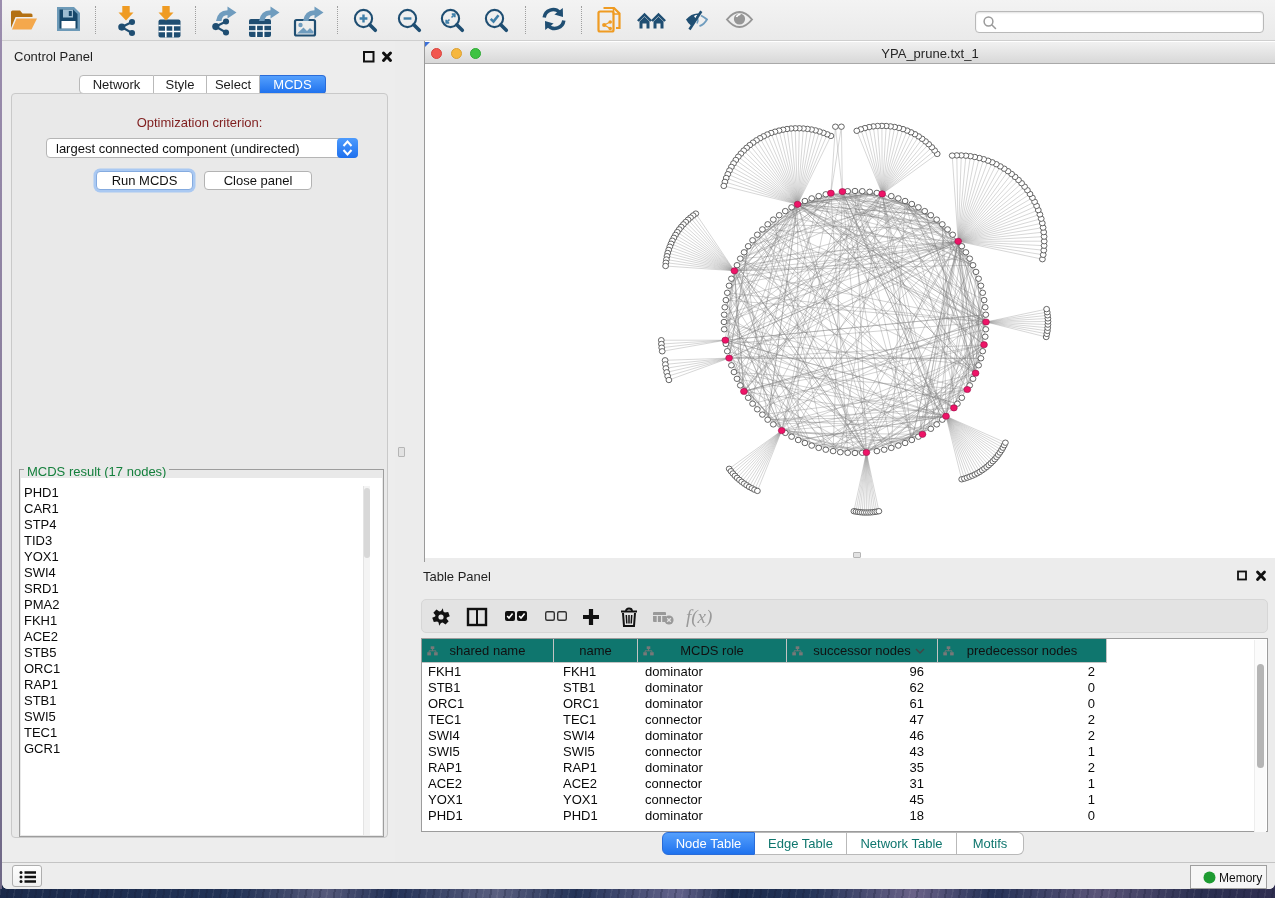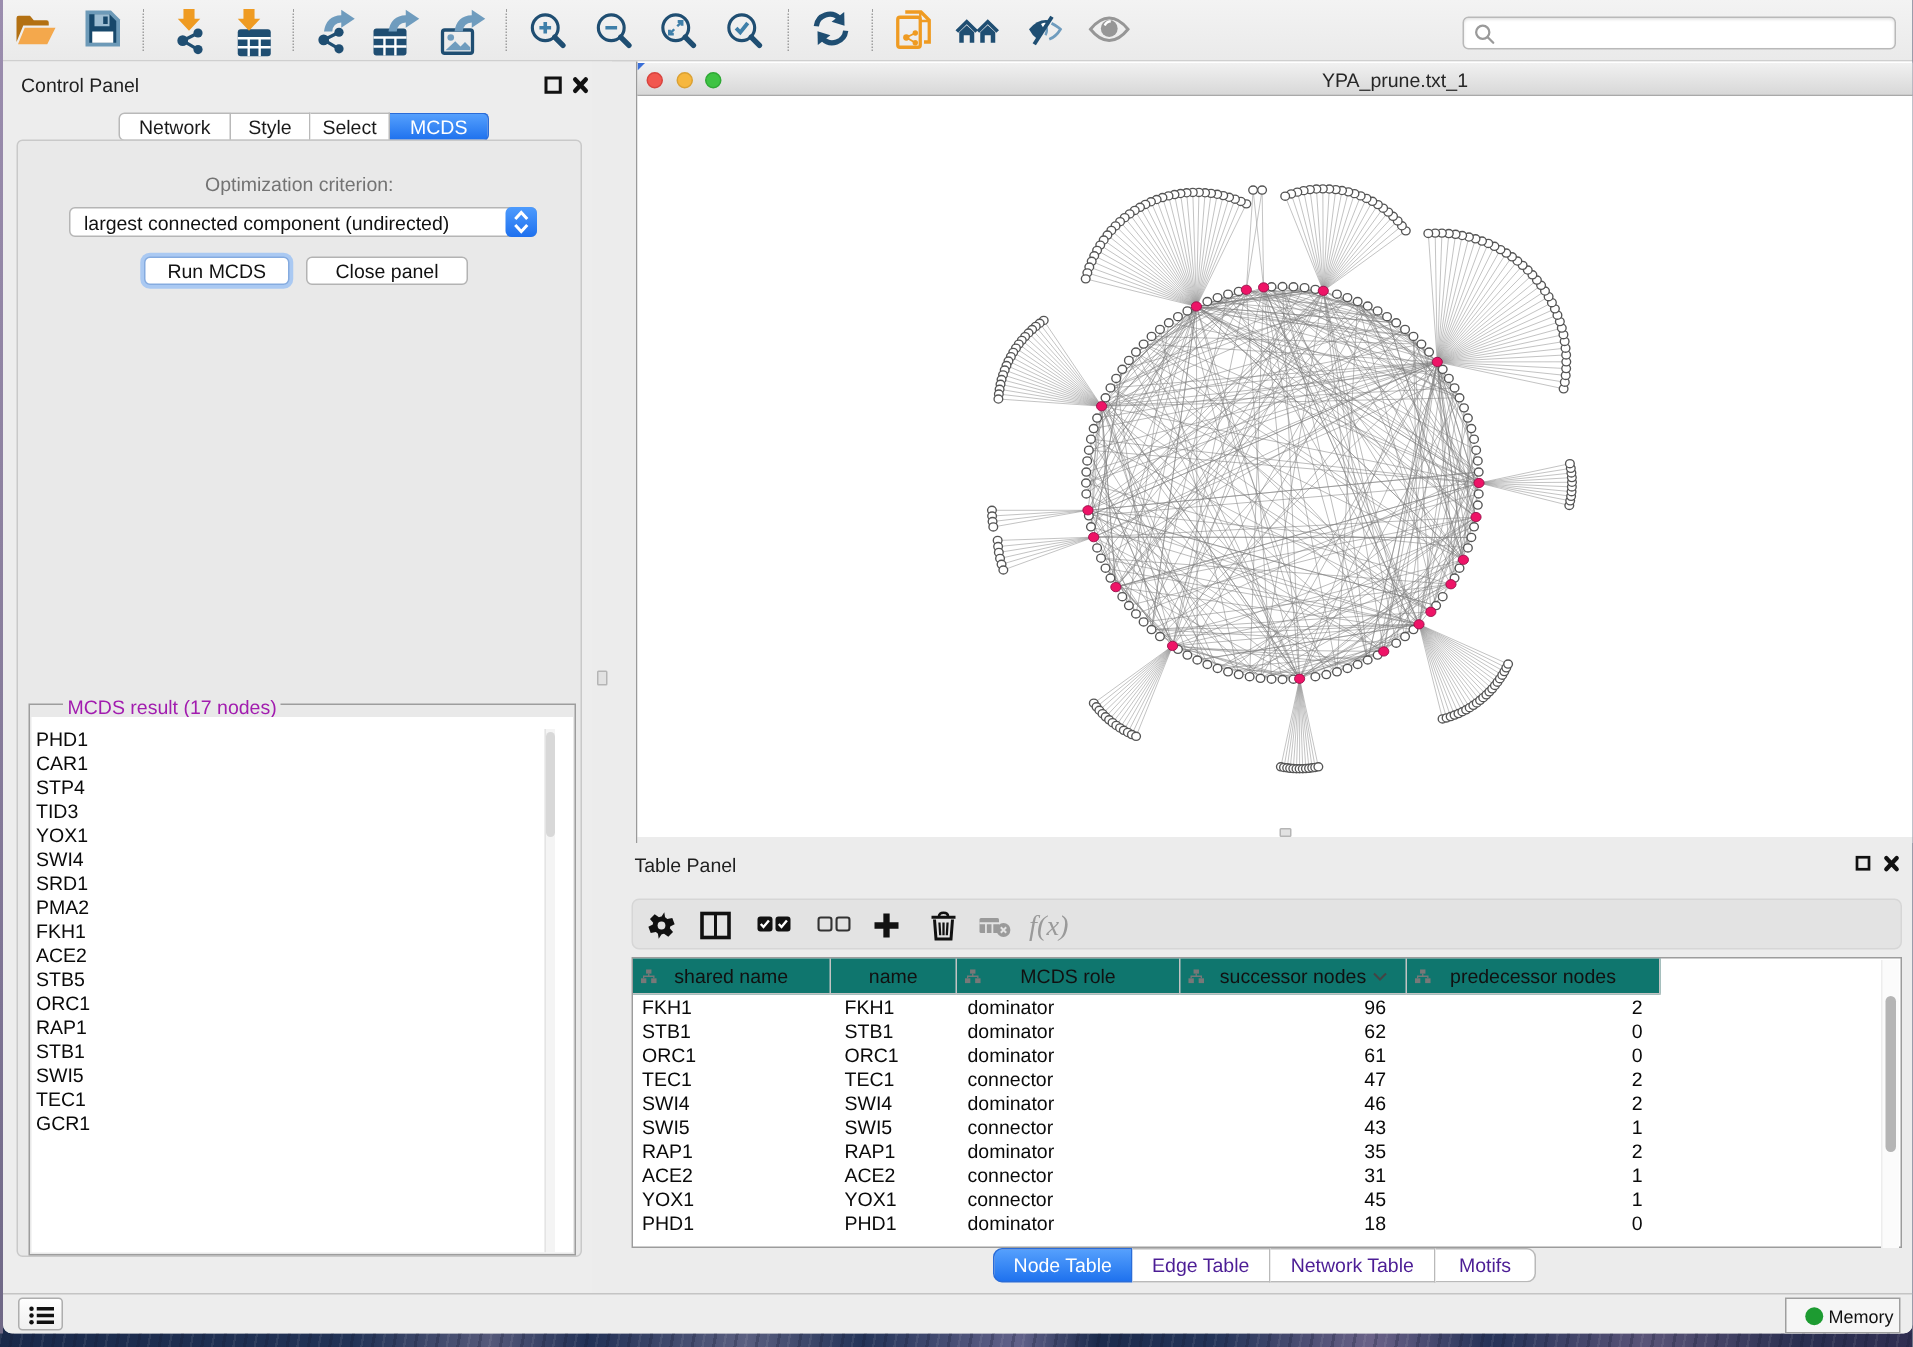--- a/index.html
+++ b/index.html
@@ -15,27 +15,27 @@
 .lp{position:absolute;left:0;top:41px;width:393px;height:821px;background:#ededed}
 .ptitle{position:absolute;left:12px;top:8px;color:#1f1f1f}
 .wbtn{position:absolute;top:10px;font-size:11px;color:#222}
 .tabs{position:absolute;top:34px;left:77px;height:19px;display:flex}
 .tab{box-sizing:border-box}
 .tab{height:19px;line-height:18px;text-align:center;background:#fff;border:1px solid #b9b9b9;border-left:none;color:#1a1a1a}
 .tab.first{border-left:1px solid #b9b9b9;border-radius:4px 0 0 4px}
 .tab.last{border-radius:0 4px 4px 0}
 .tab.sel{background:linear-gradient(#55a0fd,#1f72ee);color:#fff;border-color:#2a6cd8}
 .cpanel{position:absolute;left:9px;top:52px;width:377px;height:745px;background:#e9e9e9;border:1px solid #c9c9c9;border-radius:4px}
-.optlabel{position:absolute;top:21px;left:0;width:100%;text-align:center;color:#737373}
+.optlabel{position:absolute;top:21px;left:0;width:100%;text-align:center;color:#7f1d1d}
 .select{position:absolute;left:34px;top:44px;width:312px;height:20px;background:#fff;border:1px solid #b5b5b5;border-radius:4px}
 .select .txt{position:absolute;left:9px;top:2px;color:#111}
 .select .step{position:absolute;right:-1px;top:-1px;width:21px;height:20px;border-radius:4px;background:linear-gradient(#4d9bfd,#1e70ee)}
 .btn{position:absolute;top:77px;height:19px;background:#fff;border:1px solid #b3b3b3;border-radius:4px;text-align:center;line-height:17px;color:#111}
 .fieldset{position:absolute;left:7px;top:375px;width:365px;height:368px;border:1px solid #9d9d9d}
-.legend{position:absolute;left:22px;top:-6px;background:#e9e9e9;padding:0 3px;color:#a21caf}
+.legend{position:absolute;left:4px;top:-6px;background:#e9e9e9;padding:0 3px;color:#15803d}
 .listbox{position:absolute;left:1px;top:8px;width:361px;height:357px;background:#fff;overflow:hidden;padding-top:7px}
 .listbox .it{height:16px;line-height:16px;padding-left:3px;color:#0a0a0a}
 .sbtrack{position:absolute;right:12px;top:8px;width:7px;height:349px;background:#f4f4f4;border-left:1px solid #e4e4e4}
 .sbthumb{position:absolute;right:12px;top:10px;width:6px;height:70px;background:#d8d8d8;border-radius:3px}
 
 .vdiv{position:absolute;left:393px;top:41px;width:13px;height:821px;background:#ececec}
 .knob{position:absolute;background:#e2e2e2;border:1px solid #b5b5b5;border-radius:1px}
 
 .np{position:absolute;left:422px;top:41px;width:867px;height:521px;background:#fff;border-left:1px solid #9a9a9a}
 .nptitle{position:absolute;left:0;top:1px;width:866px;height:22px;background:linear-gradient(#f1f1f1,#d8d8d8);border-bottom:1px solid #a9a9a9}
@@ -48,21 +48,21 @@
 .tbar{position:absolute;left:13px;top:37px;width:847px;height:34px;background:#e3e3e3;border:1px solid #d6d6d6;border-radius:5px}
 .table{position:absolute;left:13px;top:76px;width:847px;height:194px;background:#fff;border:1px solid #9c9c9c}
 .thead{position:absolute;left:0;top:0;width:685px;height:24px;background:#0f766e;border-bottom:1px solid #c3c3c3}
 .th{position:absolute;top:0;height:24px;border-right:1px solid #c3c3c3;line-height:23px;text-align:center;color:#111}
 .row{position:absolute;left:0;width:845px;height:16px;line-height:16px;color:#0a0a0a}
 .cell{position:absolute;top:0;height:16px}
 .num{text-align:right}
 .vsb{position:absolute;right:1px;top:1px;width:12px;height:192px;background:#fbfbfb;border-left:1px solid #ededed}
 .vsbt{position:absolute;right:3px;top:25px;width:7px;height:104px;background:#b5b5b5;border-radius:3.5px}
 .btabs{position:absolute;left:254px;top:270px;height:23px;display:flex}
-.btab{height:23px;line-height:22px;text-align:center;background:#fff;border:1px solid #b9b9b9;border-left:none;color:#4c1d95;box-sizing:border-box}
+.btab{height:23px;line-height:22px;text-align:center;background:#fff;border:1px solid #b9b9b9;border-left:none;color:#0f766e;box-sizing:border-box}
 .btab.first{border-left:1px solid #b9b9b9;border-radius:6px 0 0 6px}
 .btab.last{border-radius:0 6px 6px 0}
 .btab.sel{background:linear-gradient(#55a0fd,#1f72ee);color:#fff;border-color:#2a6cd8}
 
 .sb{position:absolute;left:0;top:862px;width:1273px;height:27px;background:#ededed;border-top:1px solid #c4c4c4}
 .listbtn{position:absolute;left:10px;top:2px;width:30px;height:22px;background:linear-gradient(#fefefe,#f0f0f0);border:1px solid #aeaeae;border-radius:3px}
 .membtn{position:absolute;left:1188px;top:2px;width:77px;height:24px;background:#f6f6f6;border:1px solid #9f9f9f}
 </style></head>
 <body>
 <div style="position:absolute;left:0;top:0;width:2px;height:889px;background:linear-gradient(#9b8dae,#8d81a0 40%,#7e7494 75%,#6f6886)"></div>

